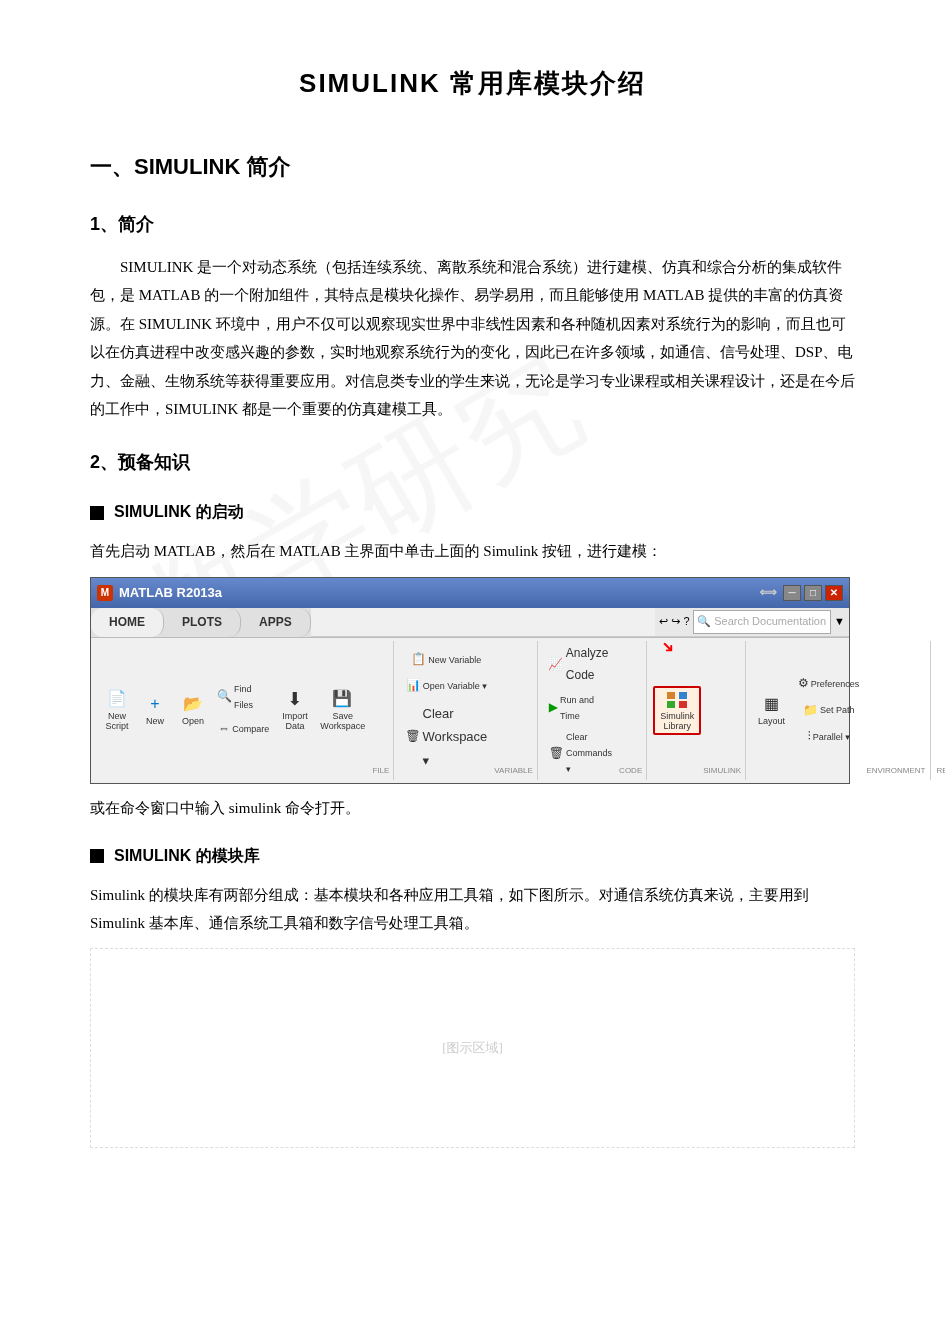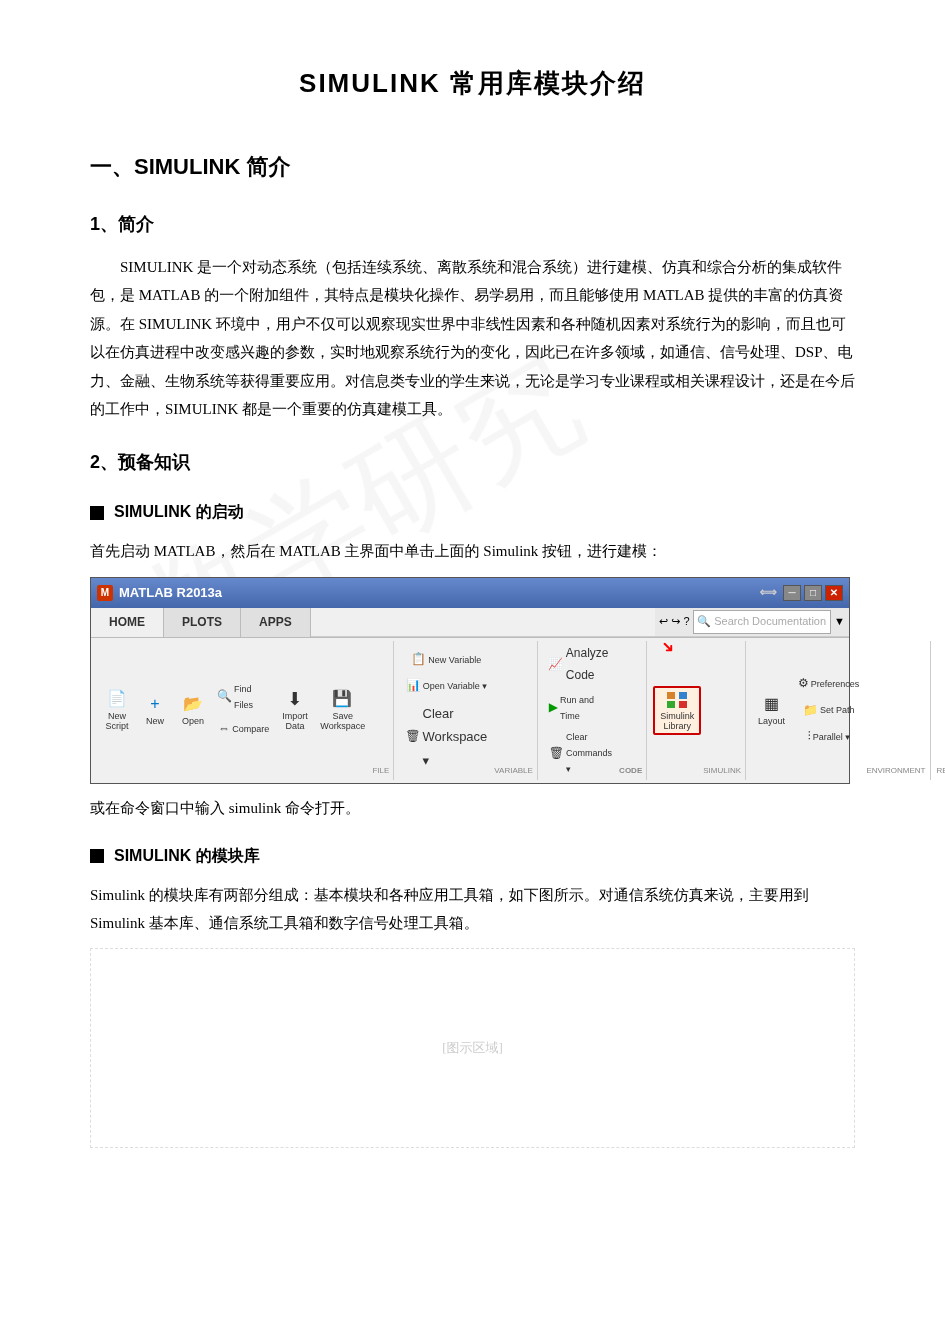--- a/index.html
+++ b/index.html
@@ -120,20 +120,21 @@
       border-bottom: 1px solid #bbb;
     }
     .matlab-tab {
       padding: 4px 18px;
       font-size: 12px;
       font-weight: bold;
       color: #333;
       border-right: 1px solid #bbb;
       cursor: pointer;
       background: #e0e0e0;
+      border-radius: 12px;
     }
     .matlab-tab.active {
       background: #f0f0f0;
       border-bottom: none;
     }
     .matlab-ribbon {
       display: flex;
       align-items: stretch;
       padding: 3px 4px;
       gap: 2px;
@@ -338,21 +339,21 @@
             </div>
             <div class="ribbon-btn" style="flex-direction:row; min-width:auto; font-size:10px; padding:1px 4px;">
               <span style="font-size:12px; color:#009900;">▶</span>
               <span style="font-size:9px;">Run and Time</span>
             </div>
             <div class="ribbon-btn" style="flex-direction:row; min-width:auto; font-size:10px; padding:1px 4px;">
               <span style="font-size:12px;">🗑</span>
               <span style="font-size:9px;">Clear Commands ▾</span>
             </div>
           </div>
-          <div style="font-size:8px;color:#888;align-self:flex-end;padding-bottom:1px;font-weight:bold;">CODE</div>
+          <div style="font-size:8px;color:#888;align-self:flex-end;padding-bottom:1px;">CODE</div>
         </div>
 
         <div class="ribbon-group" style="position:relative;">
           <div class="ribbon-btn" style="border:2px solid #cc0000; background:#fff0e0;">
             <div class="ribbon-btn-icon">
               <svg width="24" height="20" viewBox="0 0 24 20">
                 <rect x="2" y="2" width="8" height="7" fill="#cc6600" opacity="0.8"></rect>
                 <rect x="14" y="2" width="8" height="7" fill="#0066cc" opacity="0.8"></rect>
                 <rect x="2" y="11" width="8" height="7" fill="#009900" opacity="0.8"></rect>
                 <rect x="14" y="11" width="8" height="7" fill="#cc0000" opacity="0.8"></rect>

